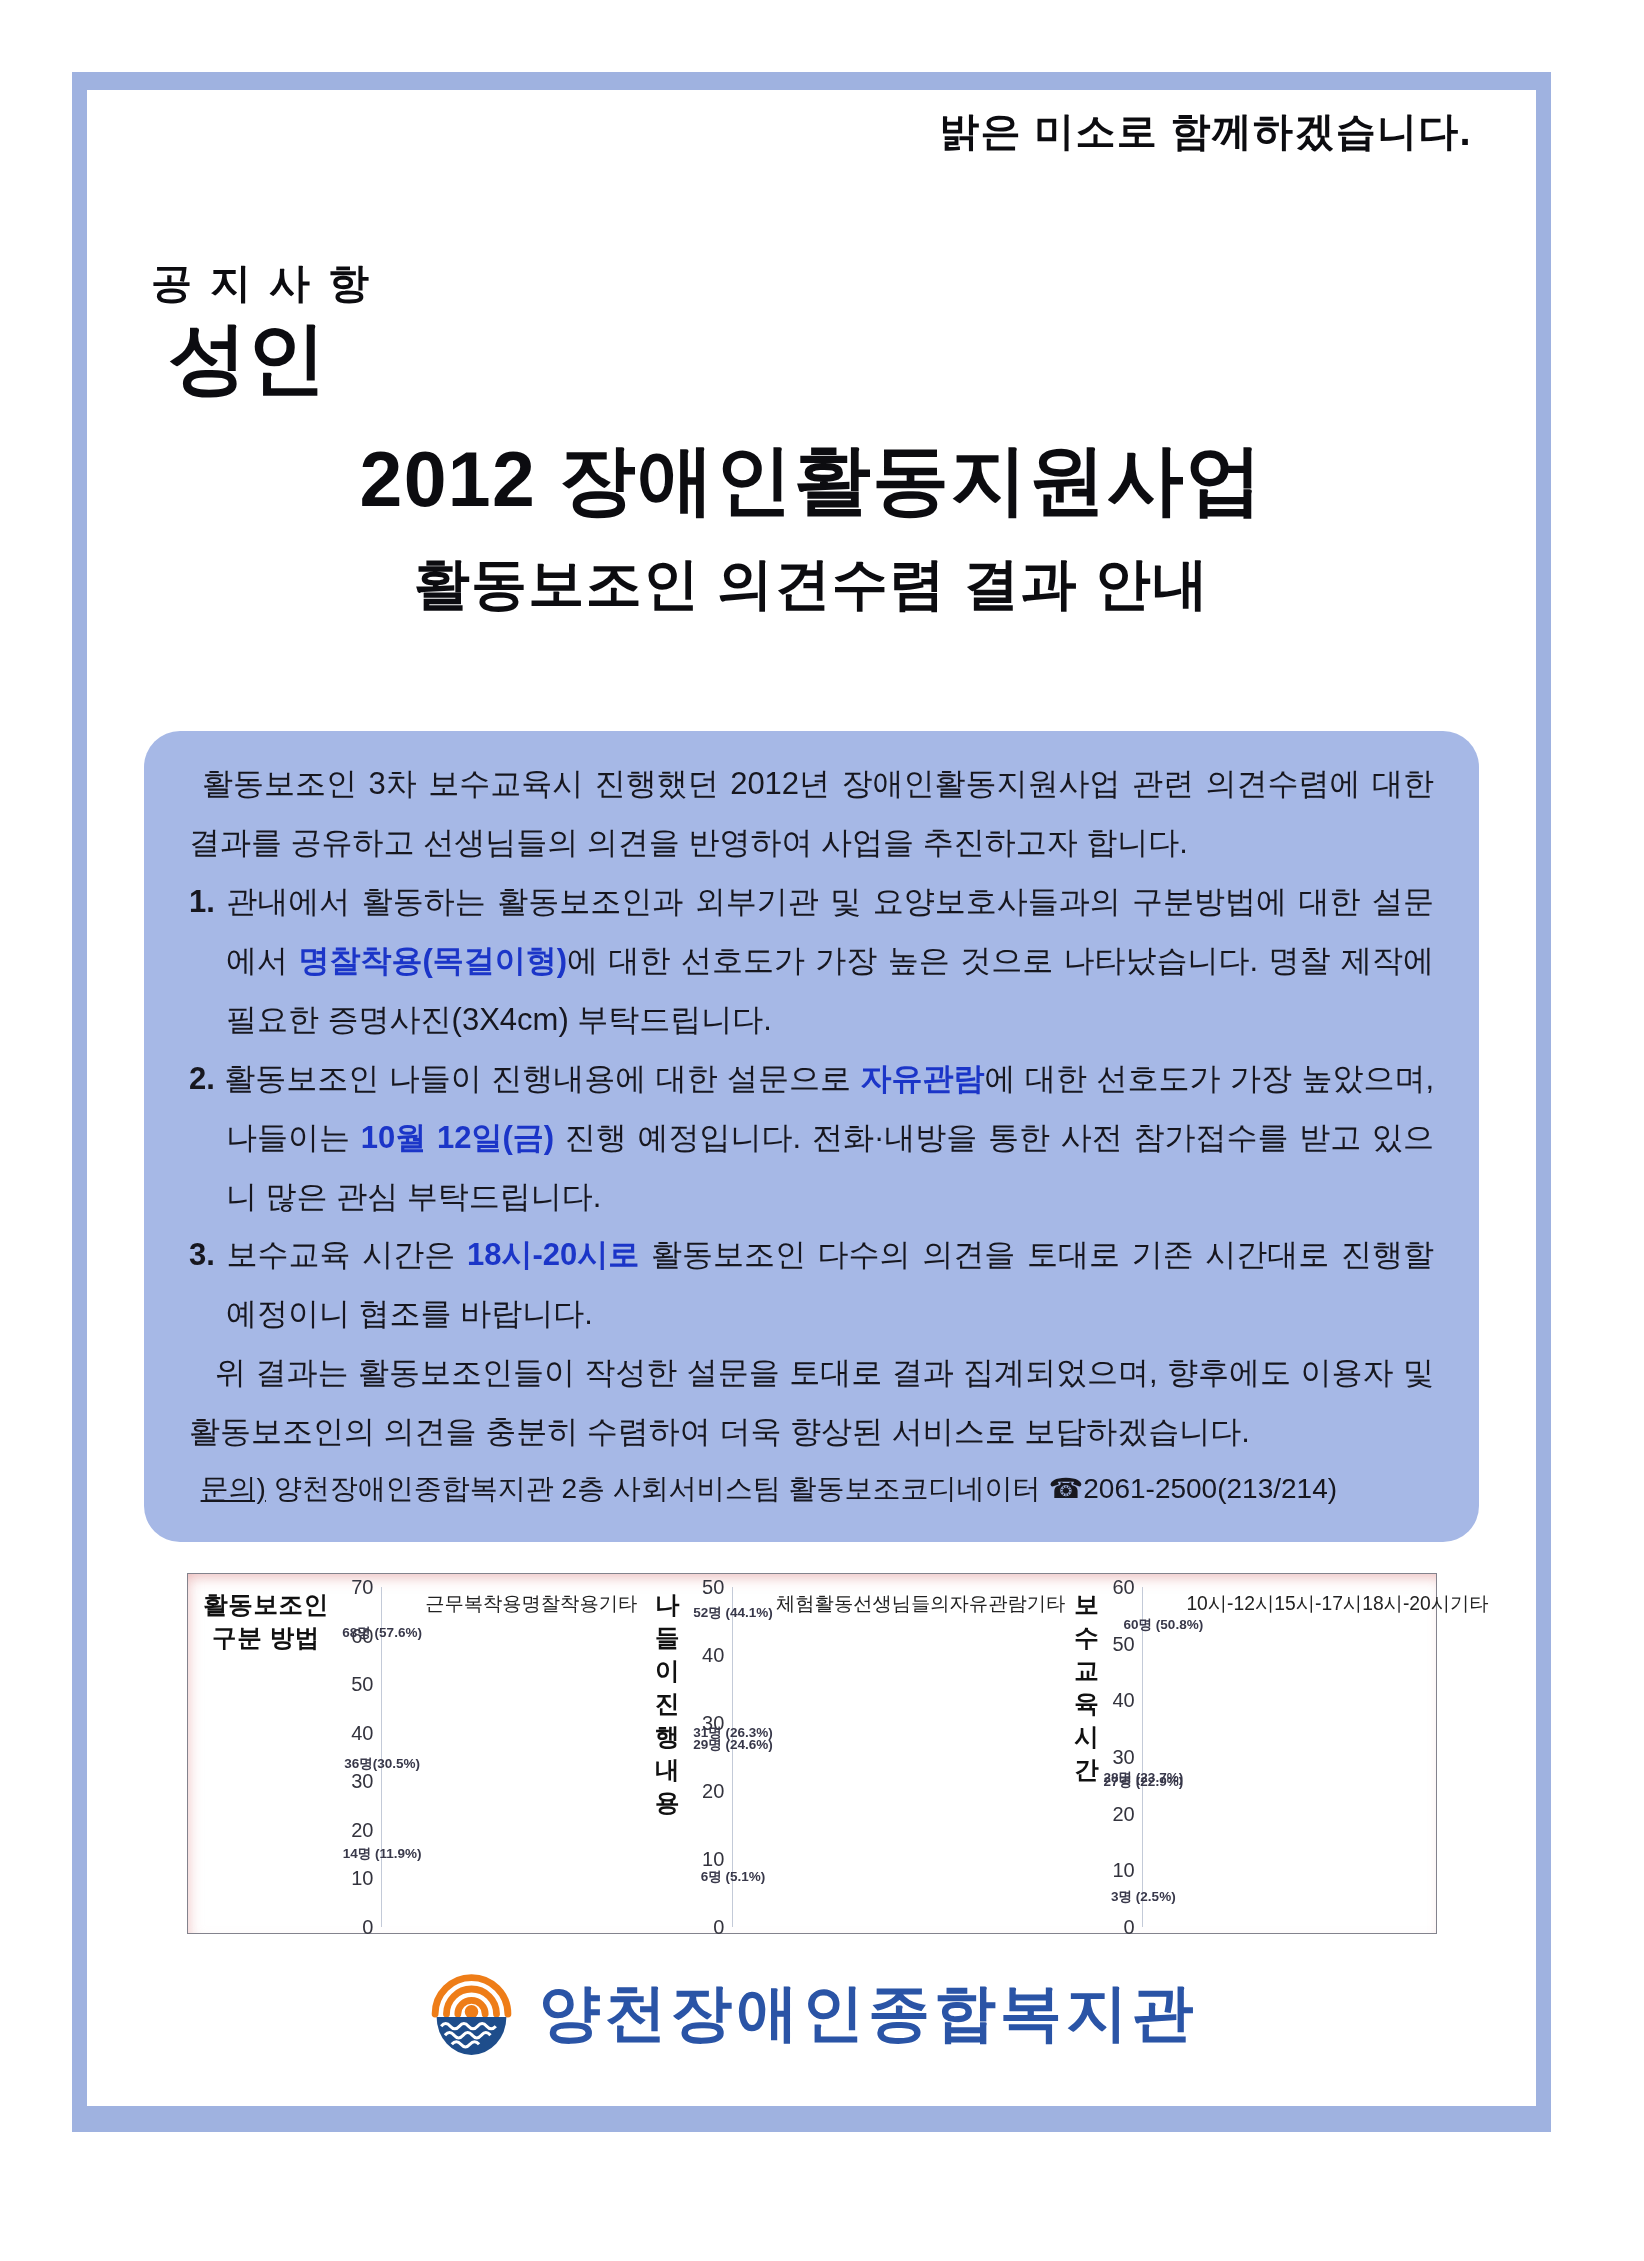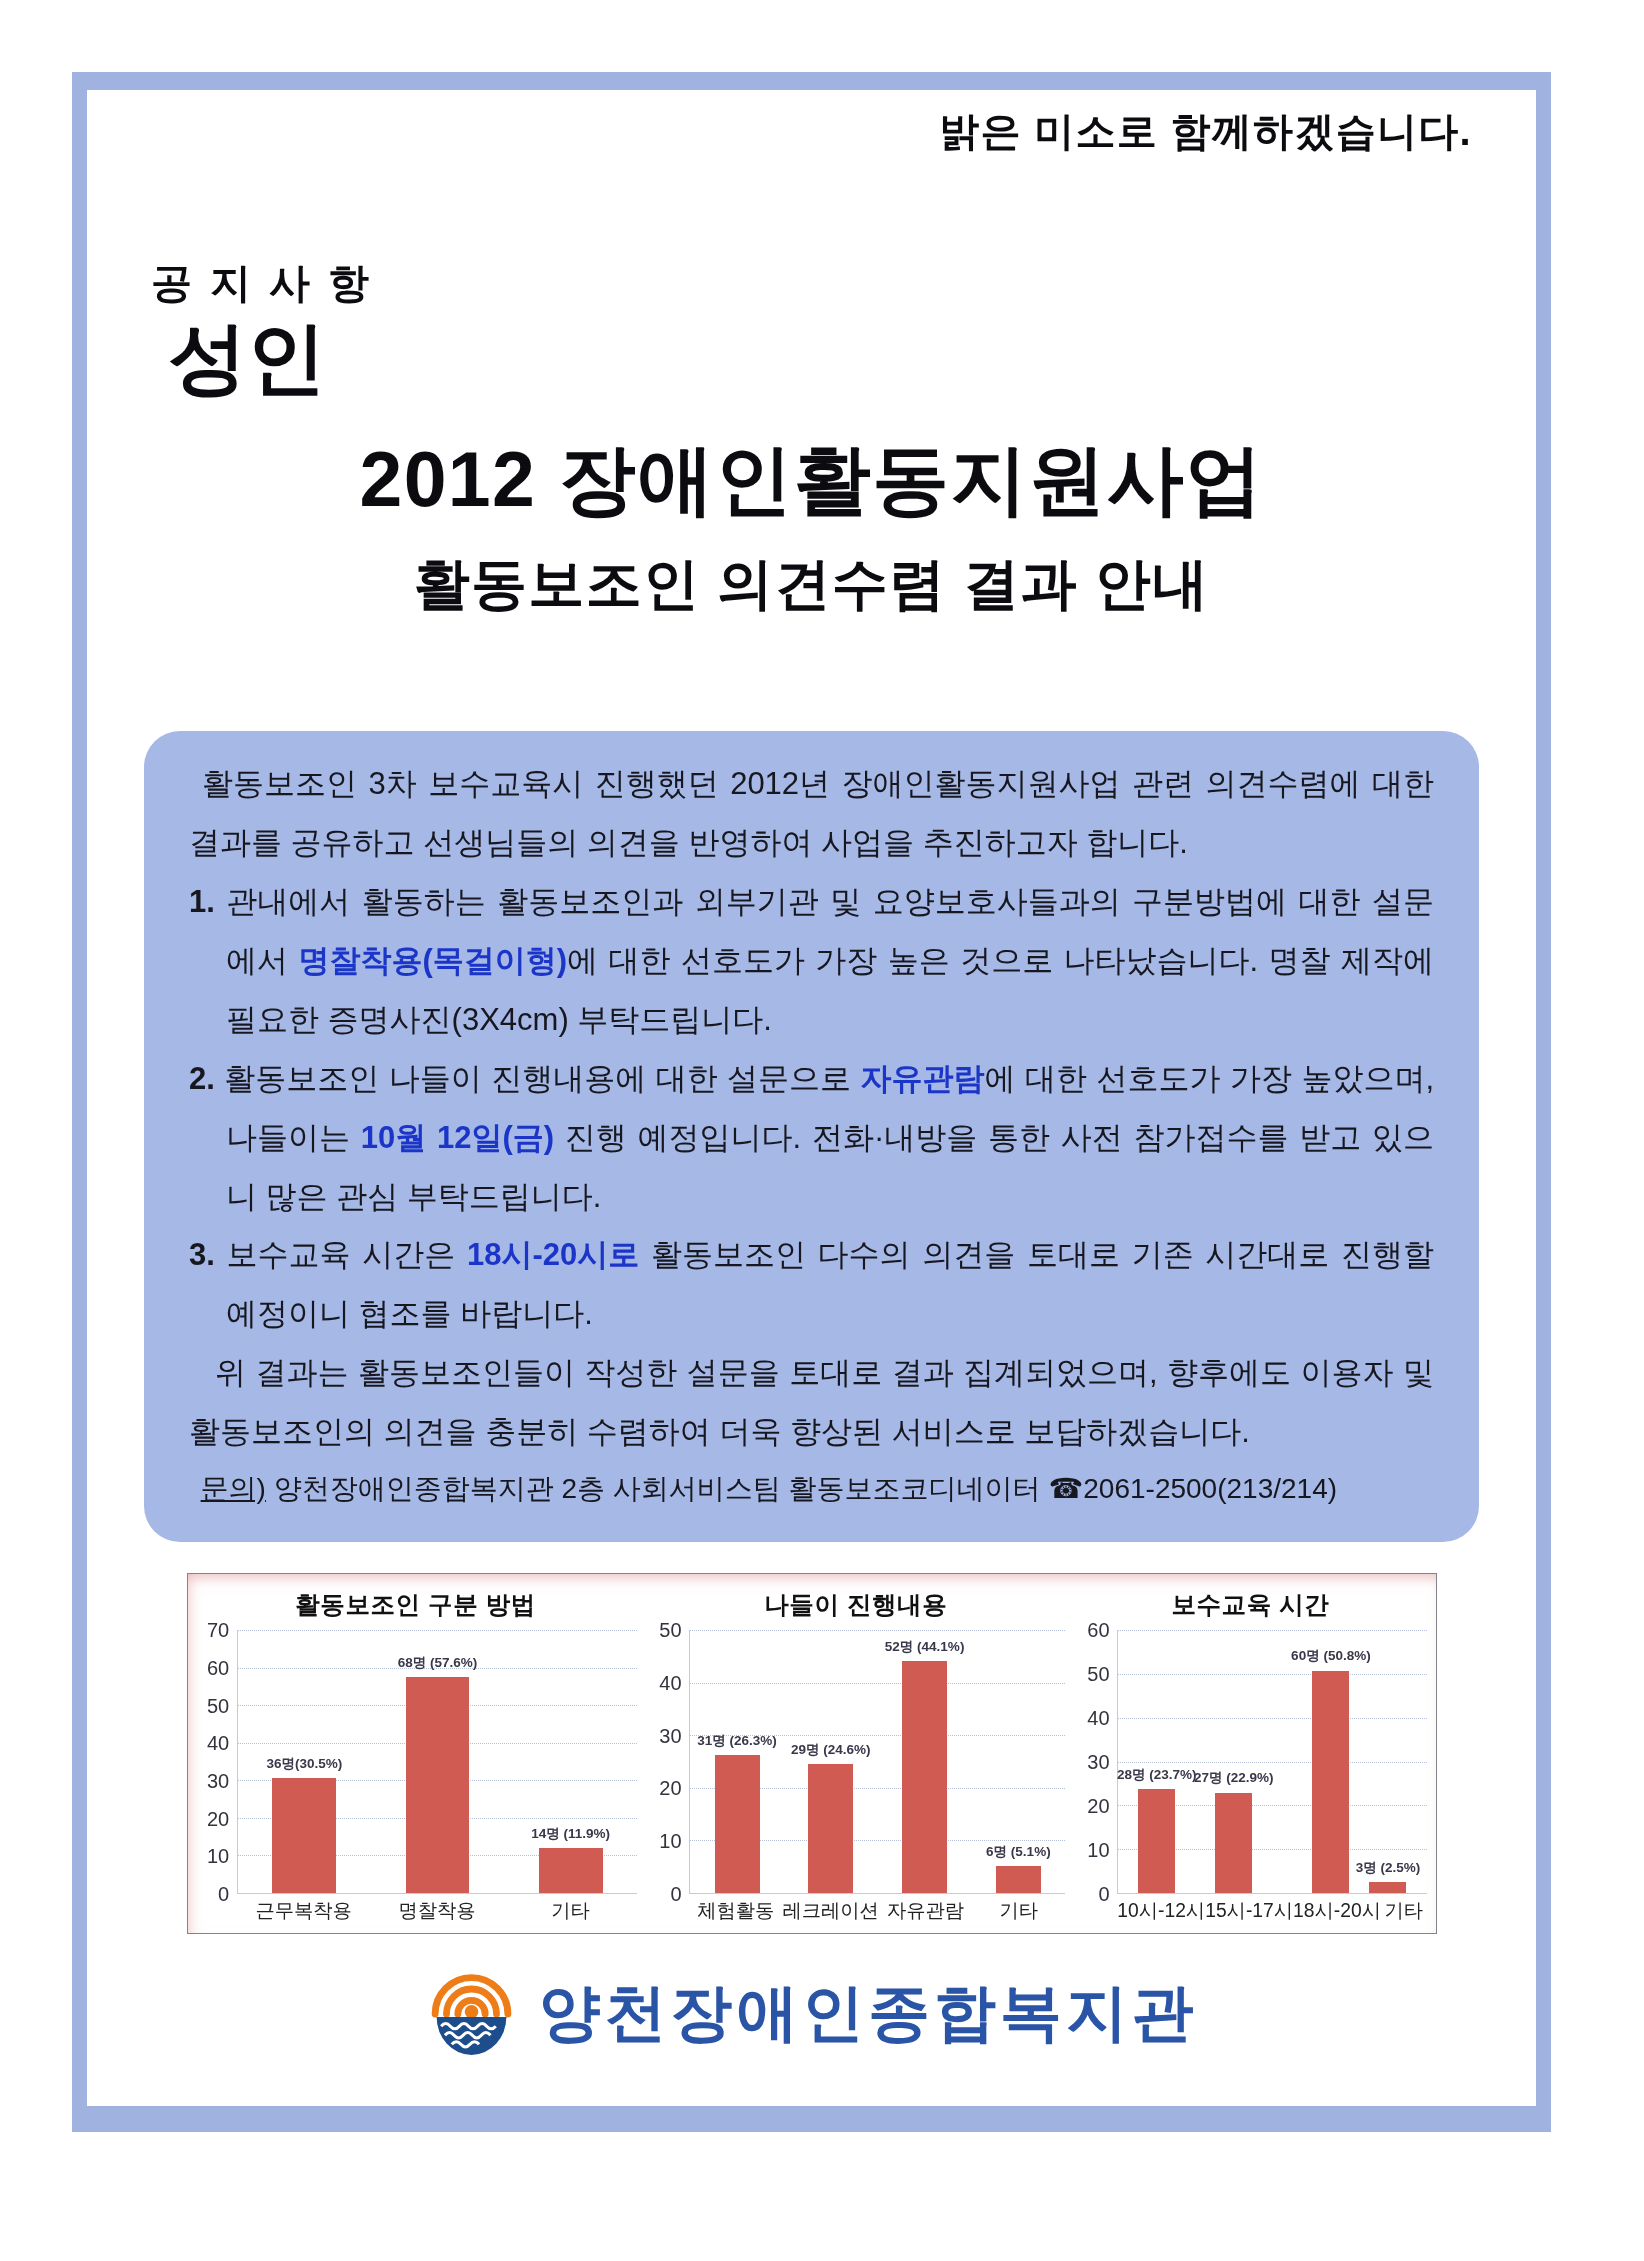--- a/index.html
+++ b/index.html
@@ -39,21 +39,21 @@
   .bluebox .closing{text-indent:26px;}
   .bluebox .contact{text-align:left;white-space:nowrap;font-size:28px;text-indent:11.6px;}
   .hl{color:#1b35c8;font-weight:700;}
   .u{text-decoration:underline;}
   .charts-panel{
     box-sizing:border-box;width:1250px;height:361px;margin:31px auto 0;
     background:#ffffff;border:1.9px solid #83838d;
     box-shadow:inset 0 10.3px 13px -6.4px rgba(226,152,152,.55), inset 10.3px 0 13px -7.7px rgba(226,152,152,.35);
   }
   .charts-row{display:flex;height:100%;box-sizing:border-box;padding:13px 9px 6.4px 6.4px;gap:9px;}
-  .chart{display:flex;flex-direction:column;min-width:0;}
+  .chart{display:flex;flex-direction:row;min-width:0;}
   .chart:nth-child(1){flex:36.5 1 0;}
   .chart:nth-child(2){flex:34.5 1 0;}
   .chart:nth-child(3){flex:29 1 0;}
   .chart-title{text-align:center;font-size:24.5px;font-weight:700;color:#111;margin:1.3px 0 9px 0;letter-spacing:0.6px;}
   .chart-body{display:flex;flex:1;min-height:0;}
   .y-axis{position:relative;width:43px;flex:0 0 43px;}
   .ytick{position:absolute;right:7.7px;transform:translateY(-50%);font-size:20px;color:#33333d;}
   .plot{
     position:relative;flex:1;min-width:0;
     border-left:1.9px solid #c3cad8;border-bottom:1.9px solid #c3cad8;
@@ -168,21 +168,21 @@
                   <div class="bar" style="height: 88.2%; background: rgb(207, 91, 82);"></div>
                 </div>
                 <div class="slot" style="left: 75%; width: 25%;">
                   <div class="bar-label" style="bottom: calc(10.2% + 5.2px);">6명 (5.1%)</div>
                   <div class="bar" style="height: 10.2%; background: rgb(207, 91, 82);"></div>
                 </div>
               </div>
           </div>
           <div class="x-labels">
               <div class="xcat">체험활동</div>
-              <div class="xcat">레크레이션</div>
+              <div class="xcat">선생님들의</div>
               <div class="xcat">자유관람</div>
               <div class="xcat">기타</div>
             </div>
         </div>
         <div class="chart">
           <div class="chart-title">보수교육 시간</div>
           <div class="chart-body">
             <div class="y-axis">
                 <div class="ytick" style="top: 0%;">60</div>
                 <div class="ytick" style="top: 16.6667%;">50</div>

